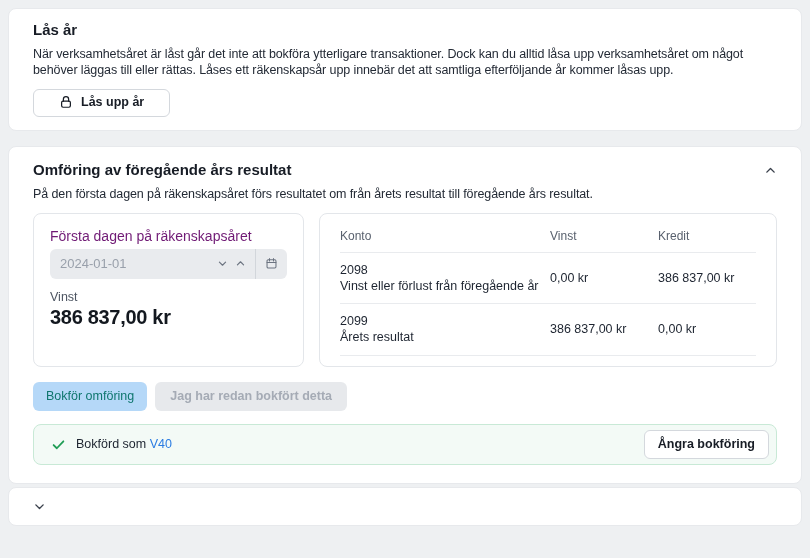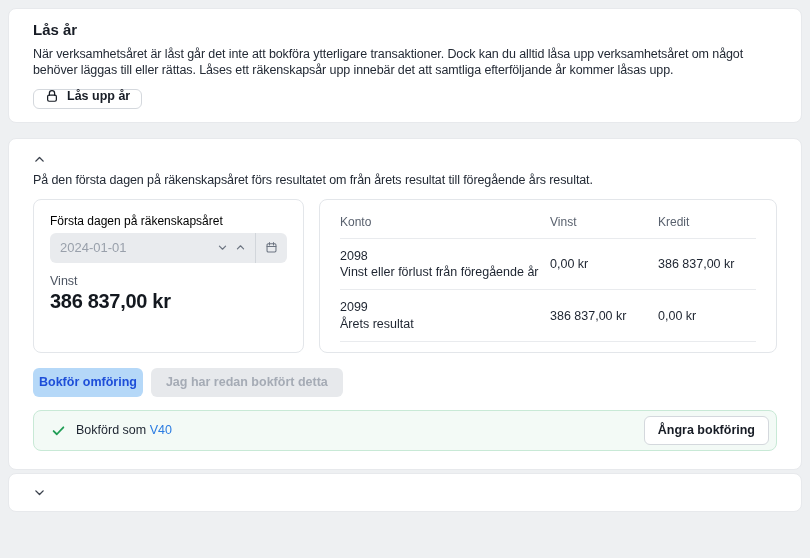--- a/index.html
+++ b/index.html
@@ -15,41 +15,41 @@
     background:#ffffff;
     border:1px solid #e7e9ec;
     border-radius:8px;
   }
 
   
   .card-lock { padding:12px 24px 13px; margin-bottom:15px; }
   .card-title { font-size:15px; font-weight:700; color:#171c25; margin:0; line-height:1.25; }
   .lock-desc { font-size:12.5px; line-height:1.32; color:#232a35; margin:6px 0 0; letter-spacing:-0.1px; }
   .btn-outline {
-    display:inline-flex; align-items:flex-end; gap:8px;
+    display:inline-flex; align-items:flex-start; gap:8px;
     margin-top:10px; background:#fff;
     border:1px solid #d4d8dd; border-radius:6px;
-    padding:5px 11px; height:20px;
+    padding:5px 25px; height:28px;
     font-family:inherit; font-size:12.5px; font-weight:700; color:#171c25;
     cursor:pointer;
   }
   .icon { display:inline-flex; align-items:center; justify-content:center; flex:0 0 auto; }
 
   
   .card-transfer { padding:14px 24px 18px; margin-bottom:3px; }
   .section-header { display:flex; align-items:center; justify-content:space-between; cursor:pointer; }
   .chev { color:#3a414c; }
   .section-desc { font-size:12.5px; color:#232a35; margin:7px 0 0; letter-spacing:-0.1px; }
 
   .panels { display:flex; gap:15px; margin-top:12px; align-items:stretch; }
   .panel { border:1px solid #e3e6ea; border-radius:8px; background:#fff; }
   .panel-date { width:271px; flex:0 0 271px; padding:14px 16px 10px; }
   .panel-table { flex:1; padding:12px 20px 10px; }
 
-  .field-label { font-size:12px; color:#000000; }
+  .field-label { font-size:14px; color:#701a75; }
   .input-group {
     display:flex; align-items:stretch; margin-top:5px; height:30px;
     background:#e9ebee; border-radius:6px; overflow:hidden;
   }
   .date-input {
     flex:1; min-width:0; border:none; outline:none; background:transparent;
     font-family:inherit; font-size:13px; color:#99a0ab; padding:0 0 0 10px;
   }
   .stepper { display:flex; align-items:center; gap:7px; padding:0 9px; color:#6c7481; }
   .stepper .icon { cursor:pointer; }
@@ -70,22 +70,22 @@
   .jtable th.col-debet { width:108px; }
   .jtable th.col-kredit { width:98px; }
   .jtable td {
     font-size:12.5px; color:#1d2430; padding:9px 4px 9px 0;
     border-bottom:1px solid #e9ebee; vertical-align:middle;
   }
   .acct-line { line-height:1.3; }
 
   .actions { display:flex; gap:8px; margin-top:15px; }
   .btn-primary-disabled {
-    background:#b5d8f8; color:#1d4ed8; border:none; border-radius:6px;
-    padding:0 6px; height:29px; font-family:inherit; font-size:12.5px; font-weight:700;
+    background:#b5d8f8; color:#0f766e; border:none; border-radius:6px;
+    padding:0 13px; height:29px; font-family:inherit; font-size:12.5px; font-weight:400;
     cursor:default;
   }
   .btn-secondary-disabled {
     background:#e7e9ec; color:#a5abb5; border:none; border-radius:6px;
     padding:0 15px; height:29px; font-family:inherit; font-size:12.5px; font-weight:700;
     cursor:default;
   }
 
   .banner {
     margin-top:13px; min-height:40px;
@@ -117,20 +117,21 @@
         <path d="M5 7 V4.8 a3 3 0 0 1 6 0 V7"></path>
       </svg>
     </span>
     <span>Lås upp år</span>
   </button>
 </section>
 
 <section class="card card-transfer">
 
   <div class="section-header">
+    <h3 class="card-title">Omföring av föregående års resultat</h3>
     <span class="icon chev">
       <svg width="13" height="13" viewBox="0 0 16 16" fill="none" stroke="#3a414c" stroke-width="1.7" stroke-linecap="round" stroke-linejoin="round">
         <path d="M3.5 10 L8 5.5 L12.5 10"></path>
       </svg>
     </span>
   </div>
 
   <p class="section-desc">På den första dagen på räkenskapsåret förs resultatet om från årets resultat till föregående års resultat.</p>
 
   <div class="panels">

